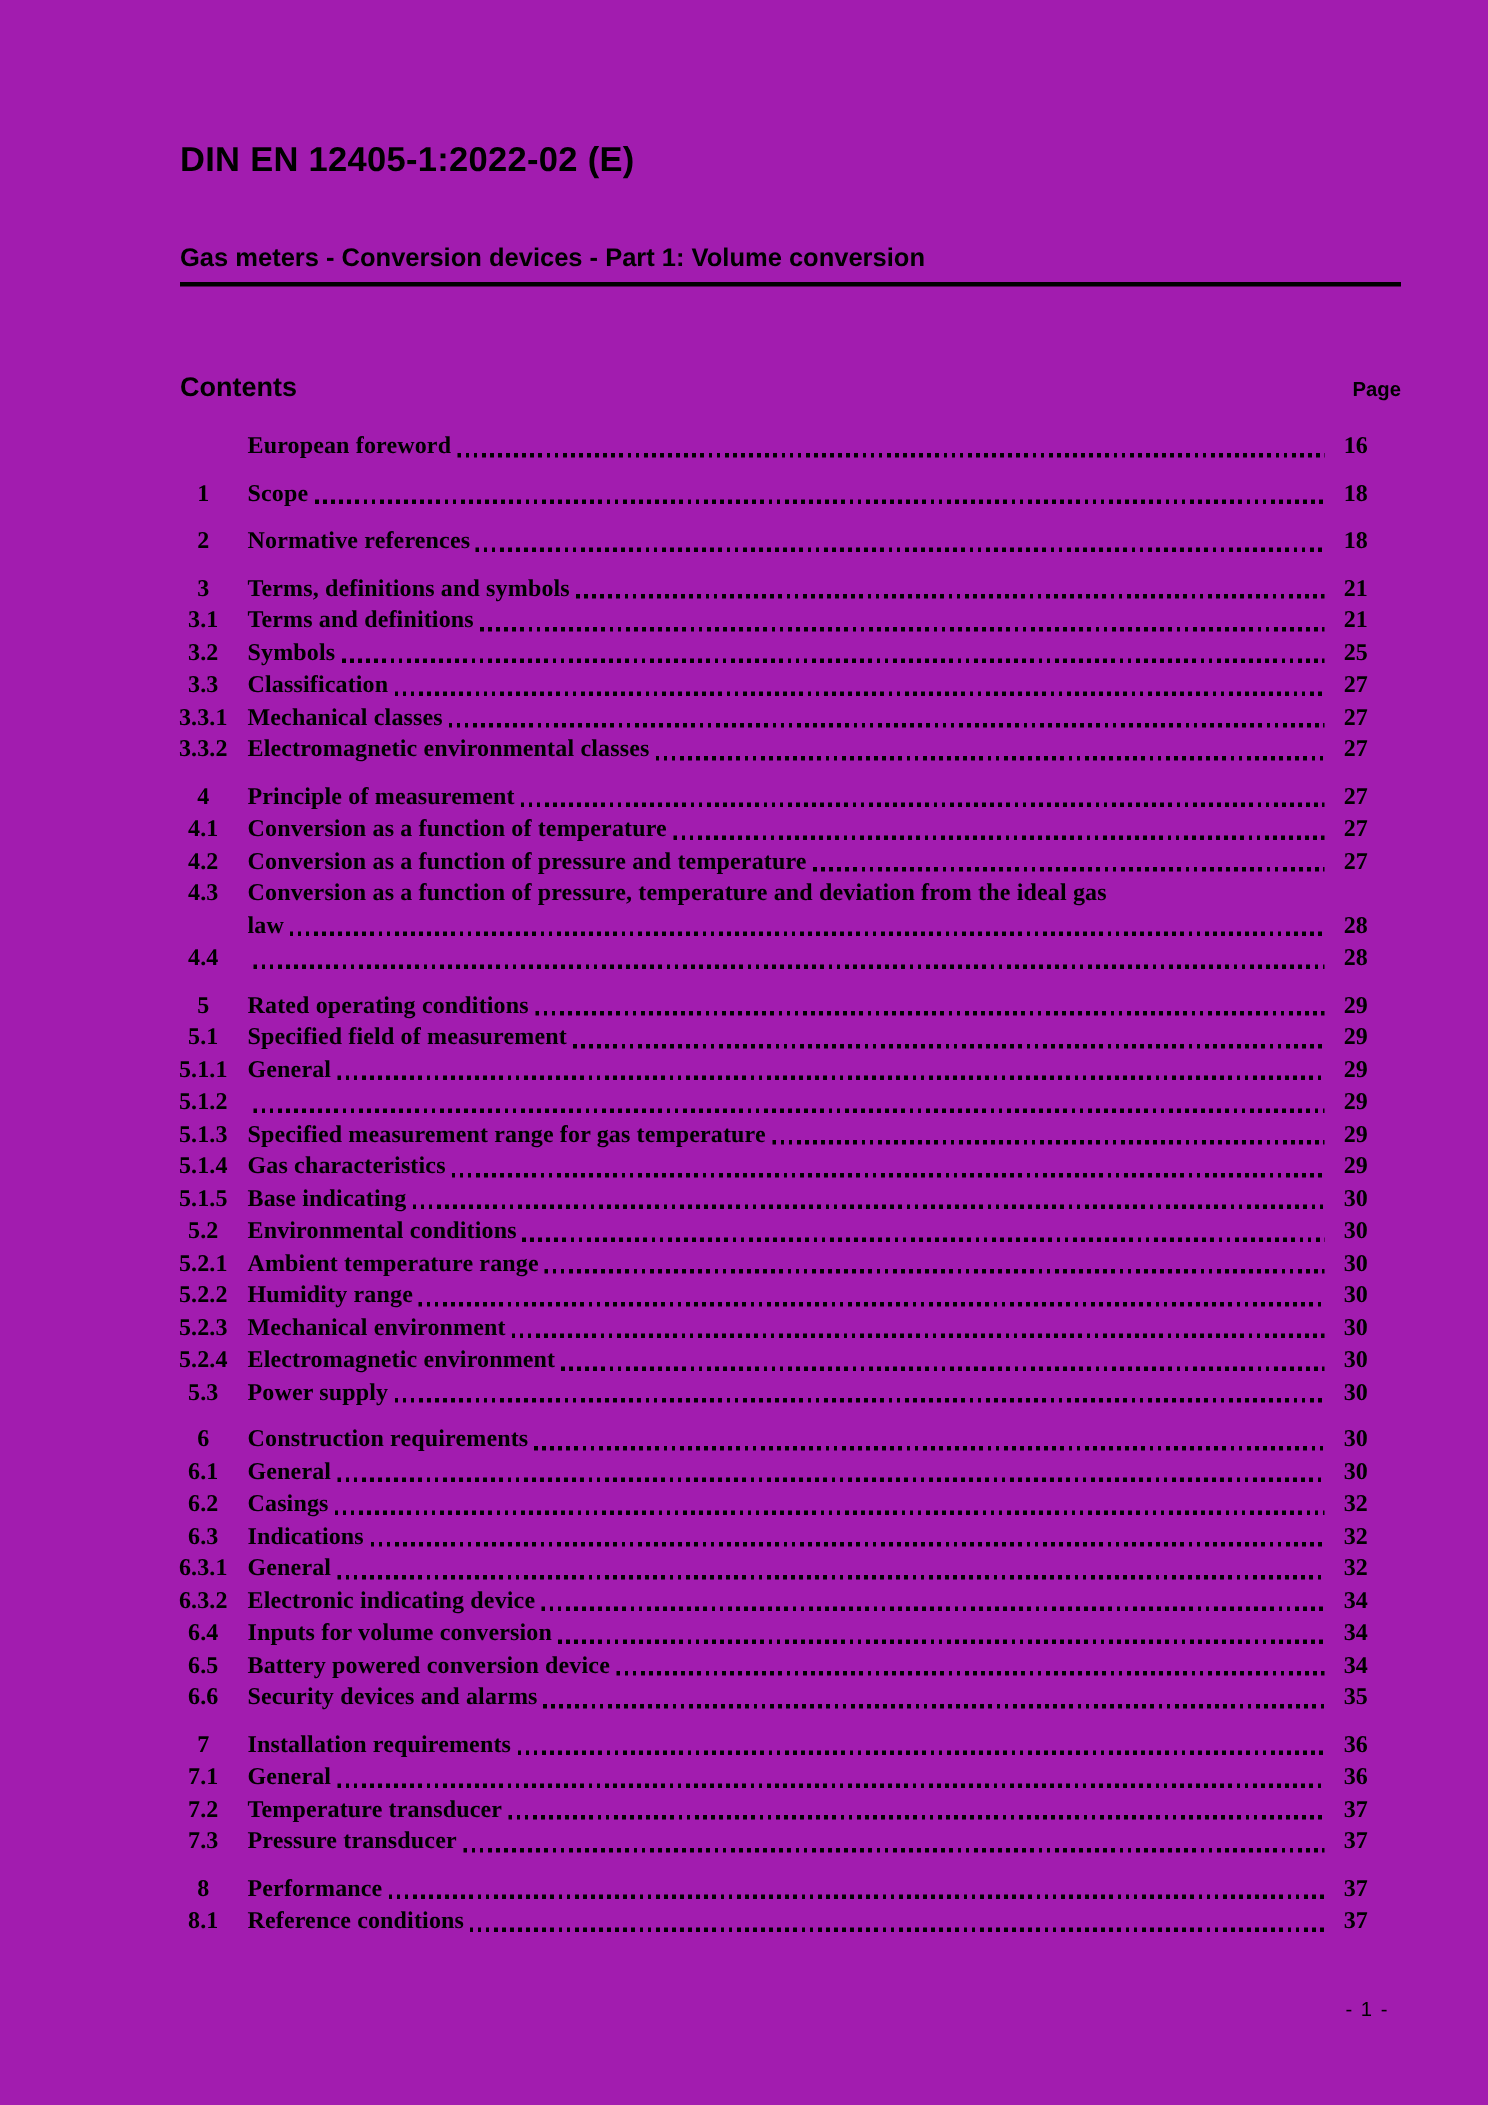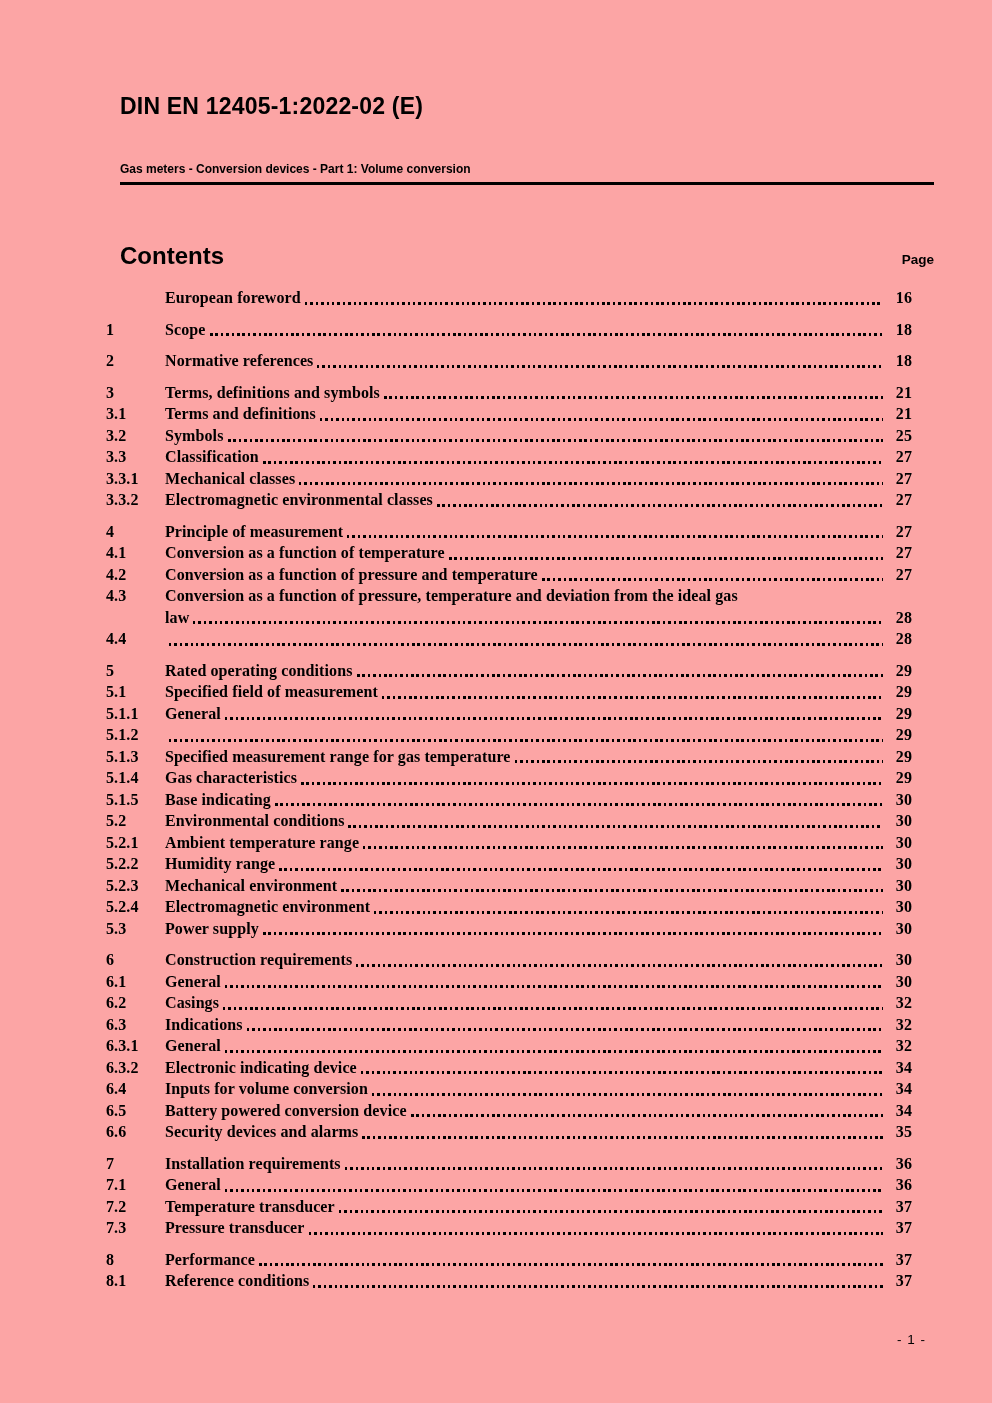--- a/index.html
+++ b/index.html
@@ -1,21 +1,21 @@
 <!DOCTYPE html>
 <html><head>
 <meta charset="utf-8">
 <style>
   * { margin: 0; padding: 0; box-sizing: border-box; }
   html, body { background: #ffffff; }
   .page {
     position: relative;
     width: 992px;
     height: 1403px;
-    background: #fca5a5;
+    background: #a21caf;
     color: #000000;
     margin: 0 auto;
     overflow: hidden;
     font-family: "Liberation Serif", serif;
   }
   .doc-code {
     position: absolute;
     left: 120px;
     top: 93px;
     font-family: "Liberation Sans", sans-serif;
@@ -28,36 +28,36 @@
     position: absolute;
     left: 120px;
     top: 162px;
     width: 814px;
     border-bottom: 3px solid #000000;
     padding-bottom: 6px;
   }
   .doc-title {
     font-family: "Liberation Sans", sans-serif;
     font-weight: bold;
-    font-size: 12px;
+    font-size: 17px;
     white-space: nowrap;
   }
   .contents-row {
     position: absolute;
     left: 120px;
     top: 228px;
     width: 814px;
     display: flex;
     justify-content: space-between;
     align-items: baseline;
   }
   .contents-label {
     font-family: "Liberation Sans", sans-serif;
     font-weight: bold;
-    font-size: 24px;
+    font-size: 18px;
   }
   .page-label {
     font-family: "Liberation Sans", sans-serif;
     font-weight: bold;
     font-size: 13.5px;
     margin-top: 24px;
   }
   .toc {
     position: absolute;
     left: 106px;
@@ -65,20 +65,21 @@
     width: 806px;
     font-family: "Liberation Serif", serif;
     font-weight: bold;
     font-size: 16px;
     letter-spacing: 0.1px;
   }
   .toc-row {
     display: flex;
     align-items: baseline;
     line-height: 21.5px;
+    text-align: center;
   }
   .toc-row.gap { margin-top: 10px; }
   .toc-num { flex: 0 0 59px; white-space: nowrap; }
   .toc-title { flex: 0 1 auto; white-space: nowrap; }
   .toc-dots {
     flex: 1 1 auto;
     align-self: flex-end;
     height: 2.6px;
     margin: 0 1px 4px 4px;
     min-width: 0;

